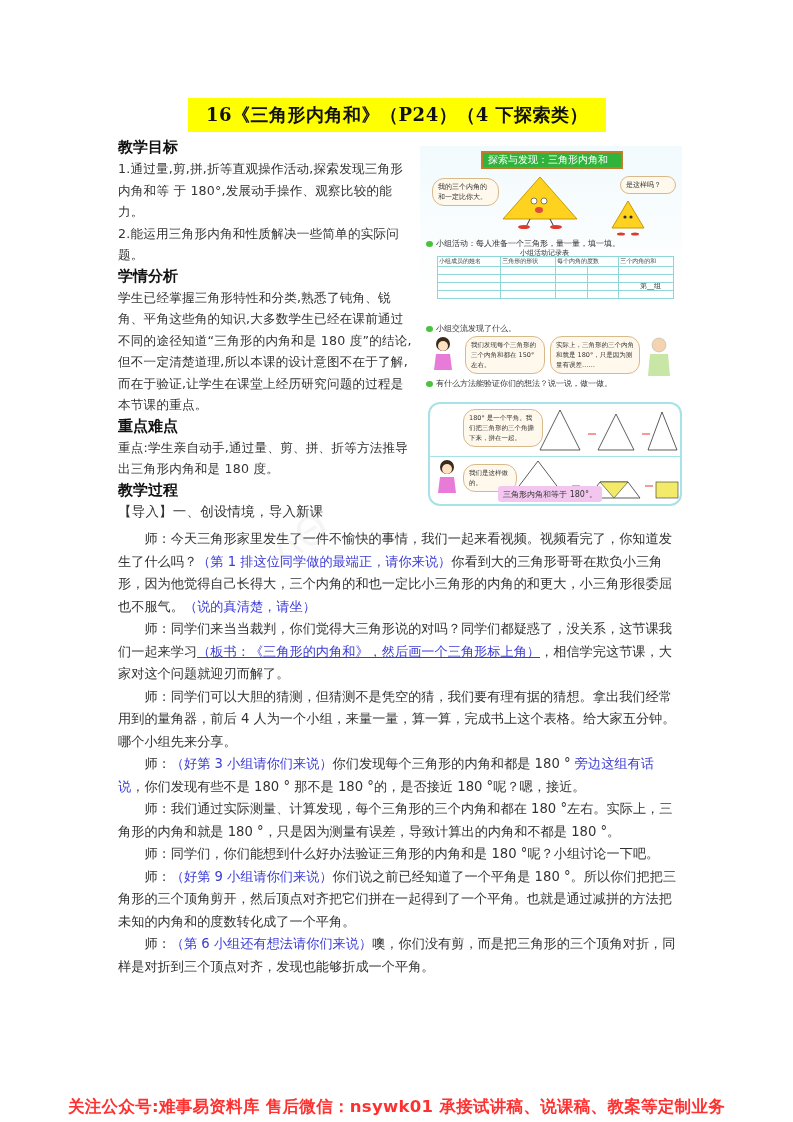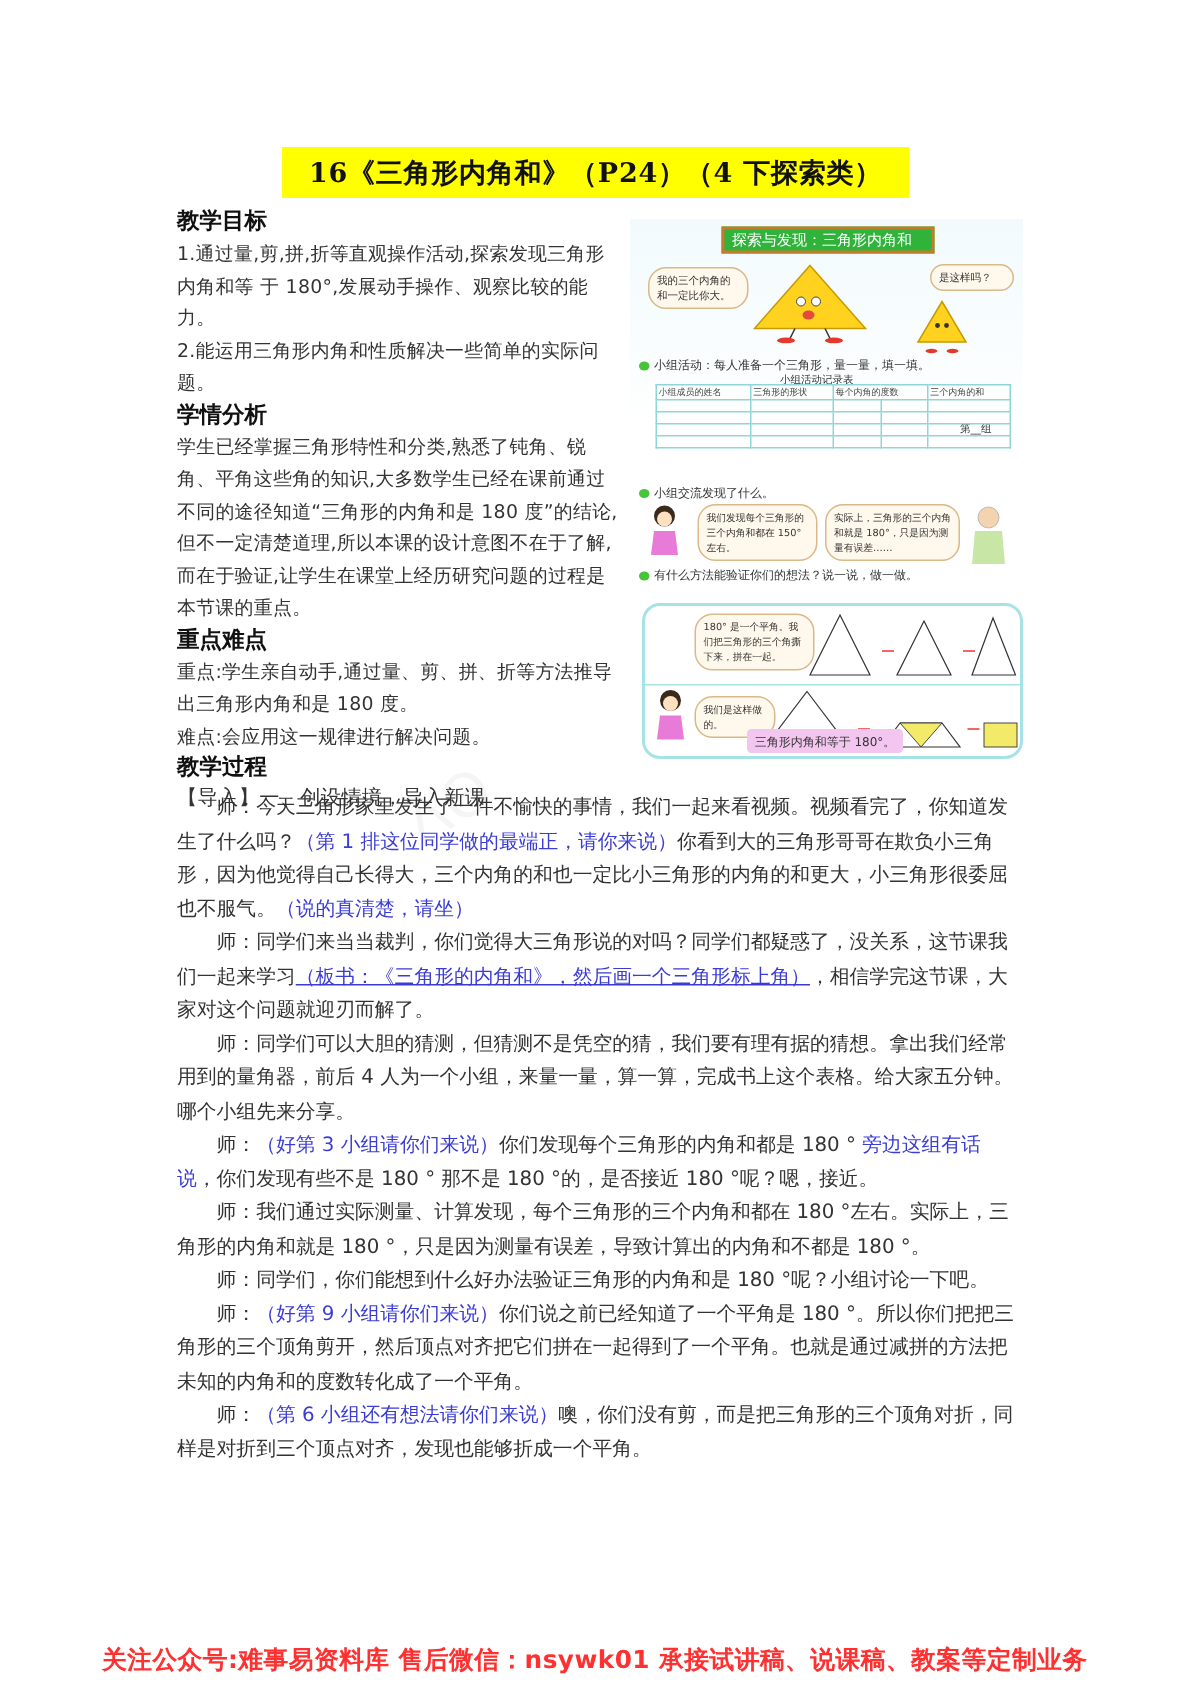--- a/index.html
+++ b/index.html
@@ -46,21 +46,20 @@
 </div>
 
 <div class="left-col">
   <p class="sec-h">教学目标</p>
   <p class="sec-p">1.通过量,剪,拼,折等直观操作活动,探索发现三角形内角和等 于 180°,发展动手操作、观察比较的能力。</p>
   <p class="sec-p">2.能运用三角形内角和性质解决一些简单的实际问题。</p>
   <p class="sec-h">学情分析</p>
   <p class="sec-p">学生已经掌握三角形特性和分类,熟悉了钝角、锐角、平角这些角的知识,大多数学生已经在课前通过不同的途径知道“三角形的内角和是 180 度”的结论,但不一定清楚道理,所以本课的设计意图不在于了解,而在于验证,让学生在课堂上经历研究问题的过程是本节课的重点。</p>
   <p class="sec-h">重点难点</p>
   <p class="sec-p">重点:学生亲自动手,通过量、剪、拼、折等方法推导出三角形内角和是 180 度。</p>
-  <p class="sec-p">难点:会应用这一规律进行解决问题。</p>
   <p class="sec-h">教学过程</p>
   <p class="sec-p" style="font-size:13.5px">【导入】一、创设情境，导入新课</p>
 </div>
 
 <div class="textbook">
   <div class="tb-header">探索与发现：三角形内角和</div>
   <div class="bubble" style="left:12px;top:32px;width:55px;">我的三个内角的和一定比你大。</div>
   <svg style="position:absolute;left:80px;top:28px;" width="80" height="55">
     <polygon points="40,3 77,45 3,45" fill="#ffd21f" stroke="#c79a00" stroke-width="1"></polygon>
     <circle cx="34" cy="27" r="3" fill="#fff" stroke="#333" stroke-width="0.6"></circle>

